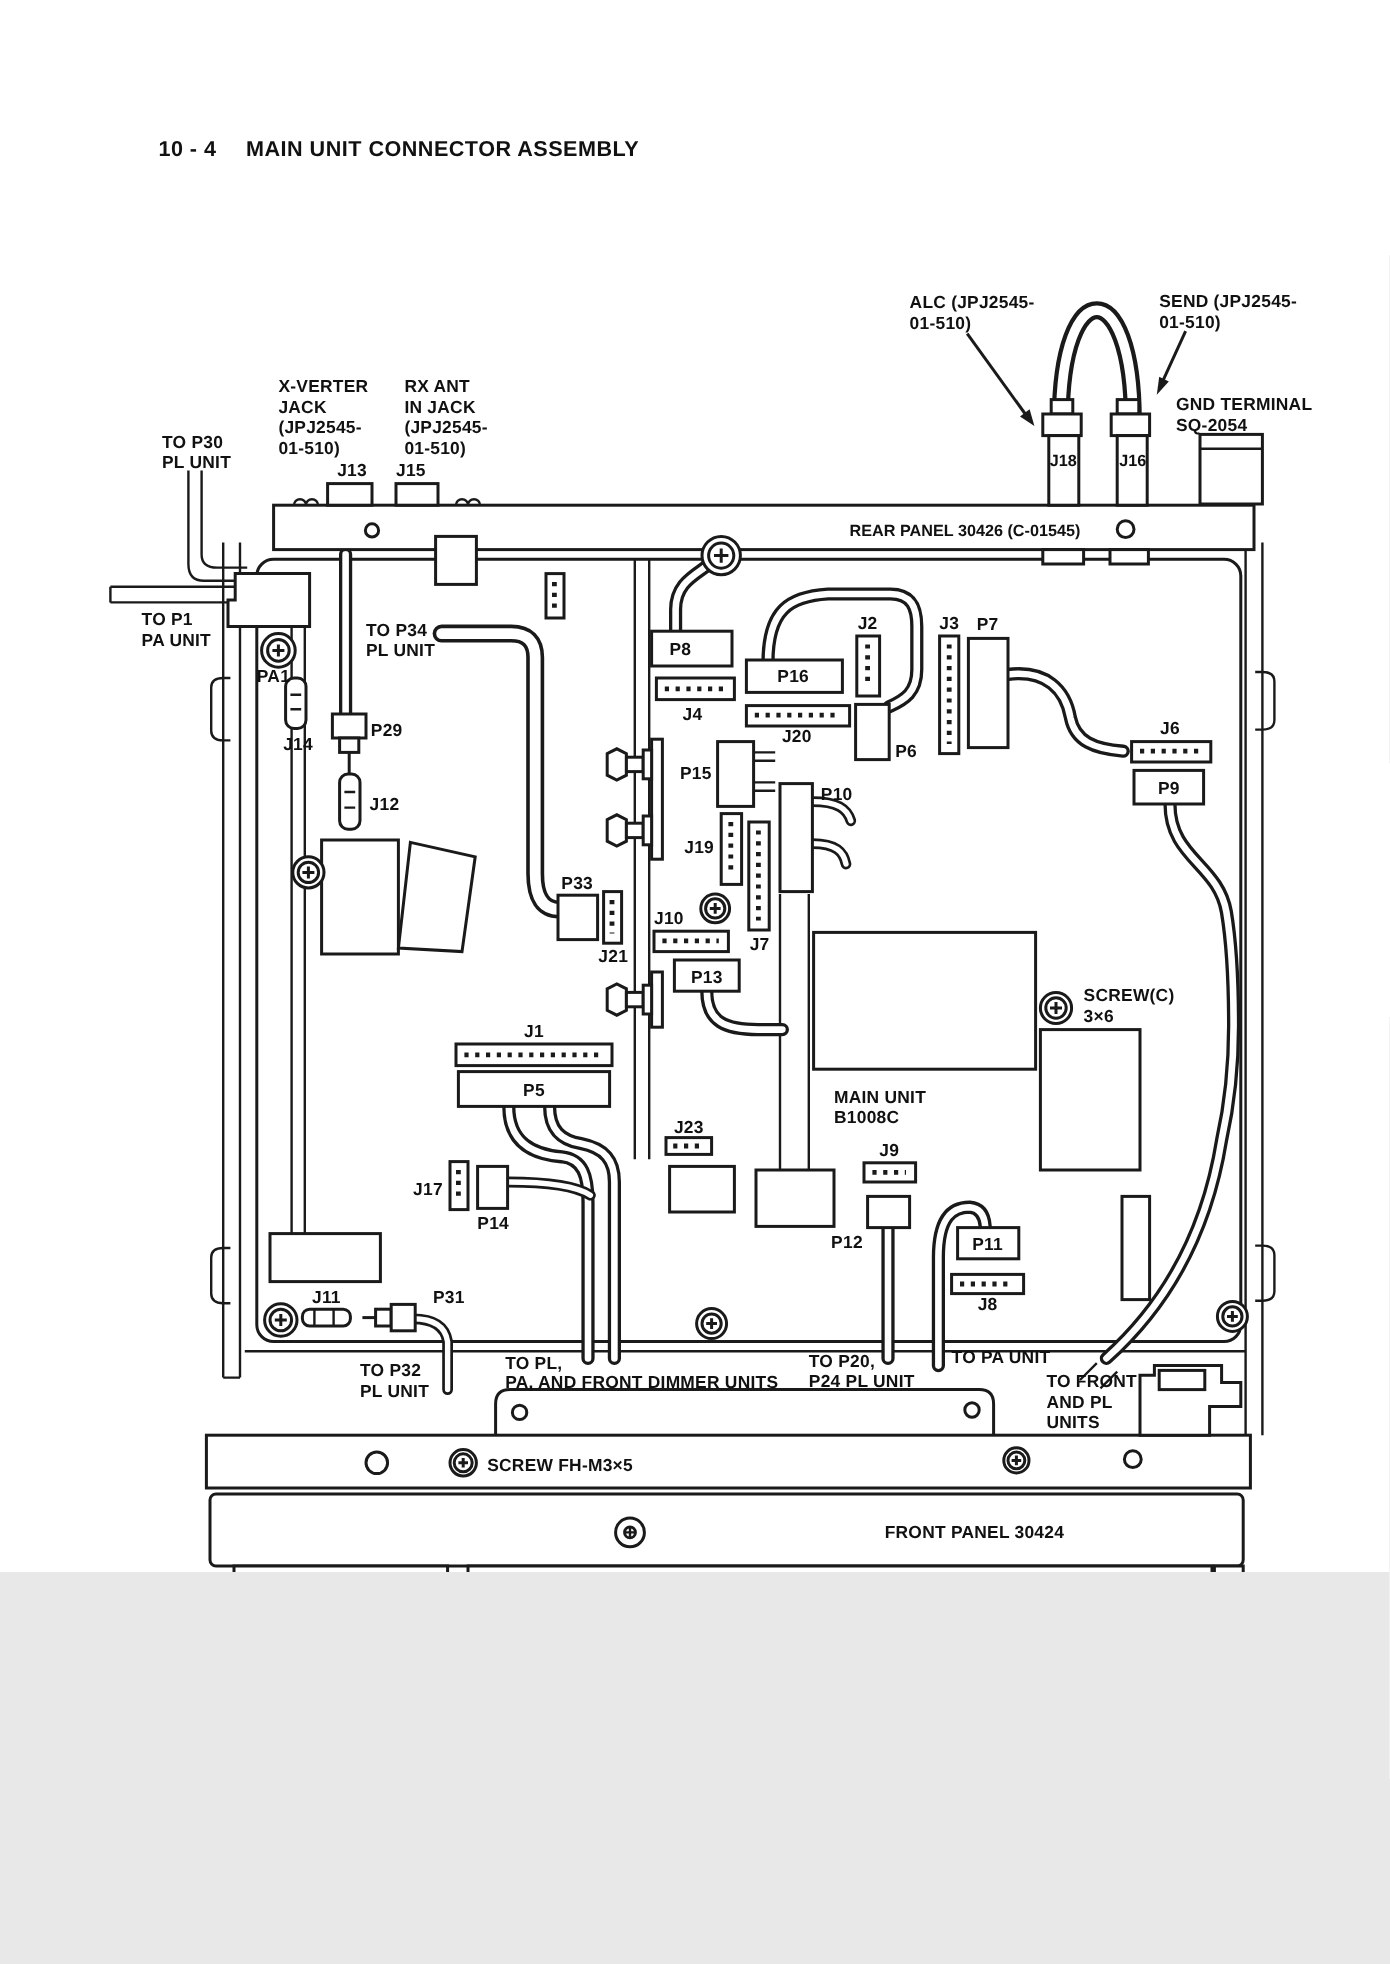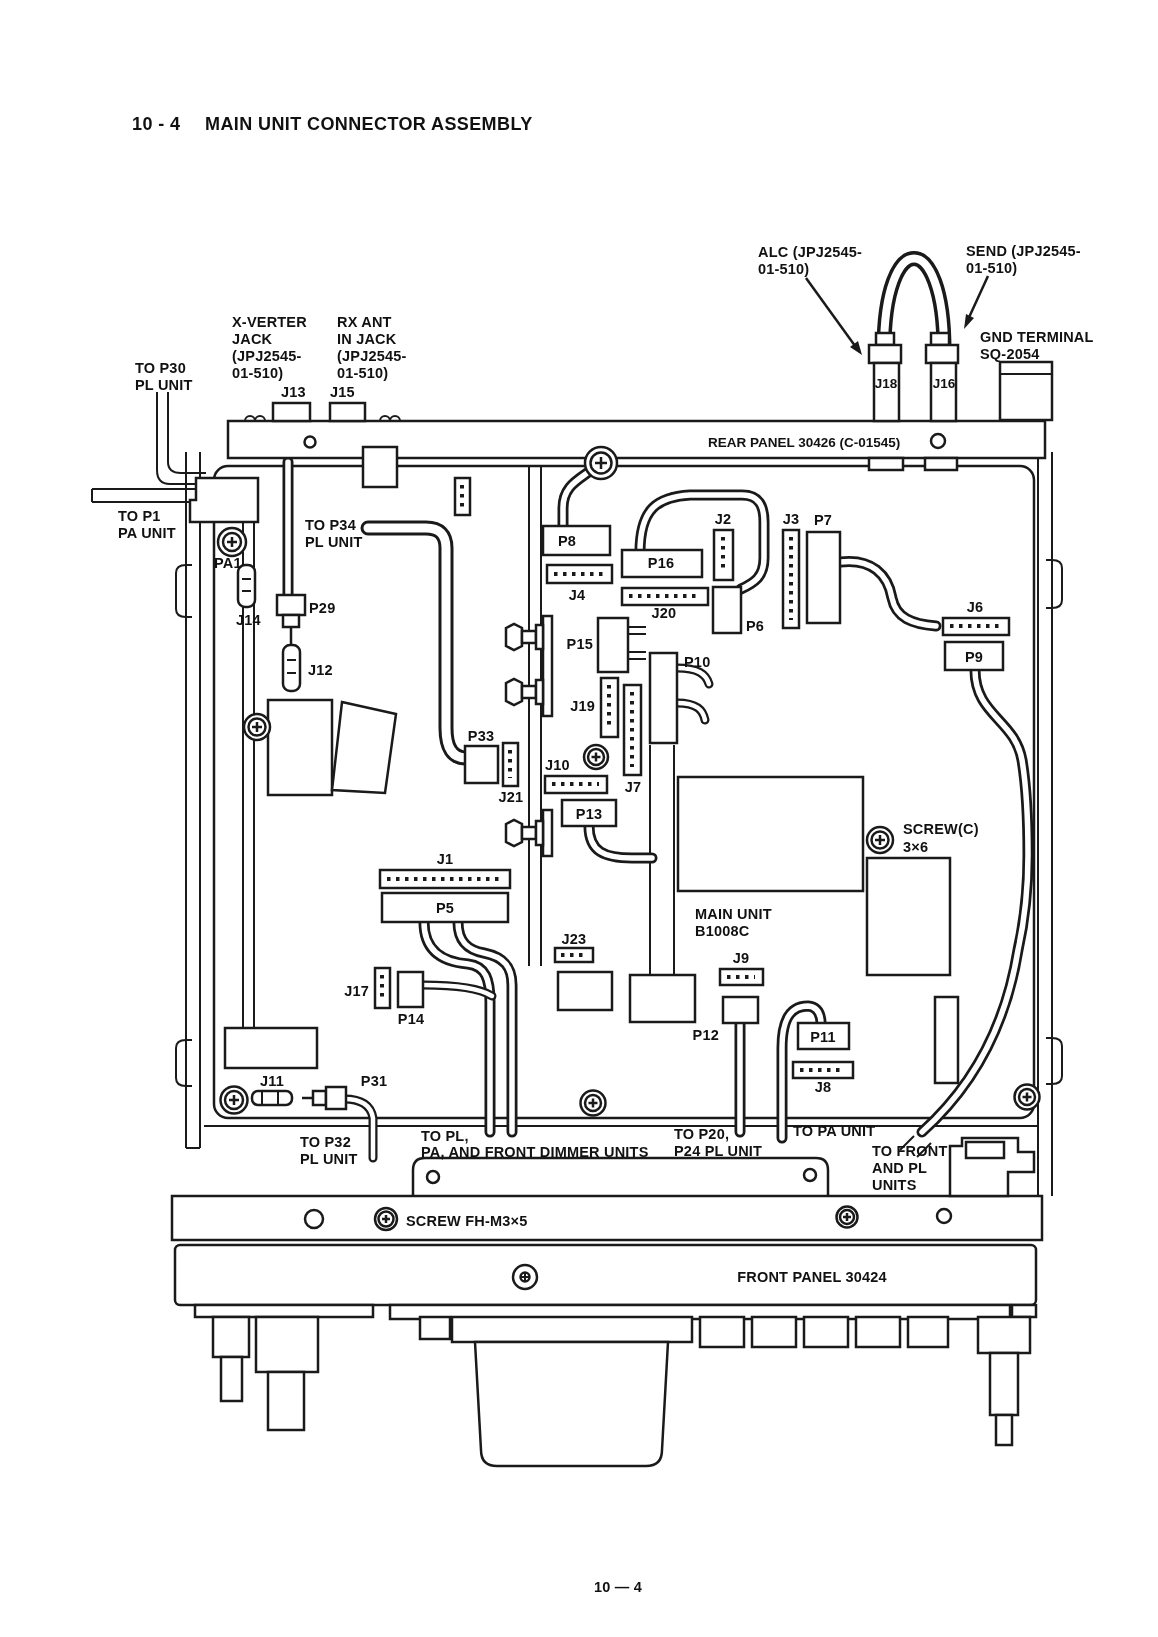--- a/index.html
+++ b/index.html
@@ -1,16 +1,16 @@
 <!DOCTYPE html>
 <html><head>
 <meta charset="utf-8">
 <style>
   html,body{margin:0;padding:0;background:#e8e8e8;}
-  #page{width:1158px;height:1637px;background:#ffffff;position:relative;margin:0 auto;
+  #page{width:1158px;height:1310px;background:#ffffff;position:relative;margin:0 auto;
         font-family:"Liberation Sans",sans-serif;}
   svg{position:absolute;left:0;top:0;}
   .ln{fill:none;stroke:#1a1a1a;stroke-width:2;}
   .ln25{fill:none;stroke:#1a1a1a;stroke-width:2.5;}
   .wbox{fill:#ffffff;stroke:#1a1a1a;stroke-width:2.5;}
   .nofill{fill:none;stroke:#1a1a1a;stroke-width:2.5;}
   .cblo{fill:none;stroke:#1a1a1a;stroke-linecap:round;}
   .cbli{fill:none;stroke:#ffffff;stroke-linecap:round;}
   .dots{fill:none;stroke:#1a1a1a;stroke-width:4;stroke-dasharray:3.5 5.5;}
   text{font-family:"Liberation Sans",sans-serif;fill:#111111;}

